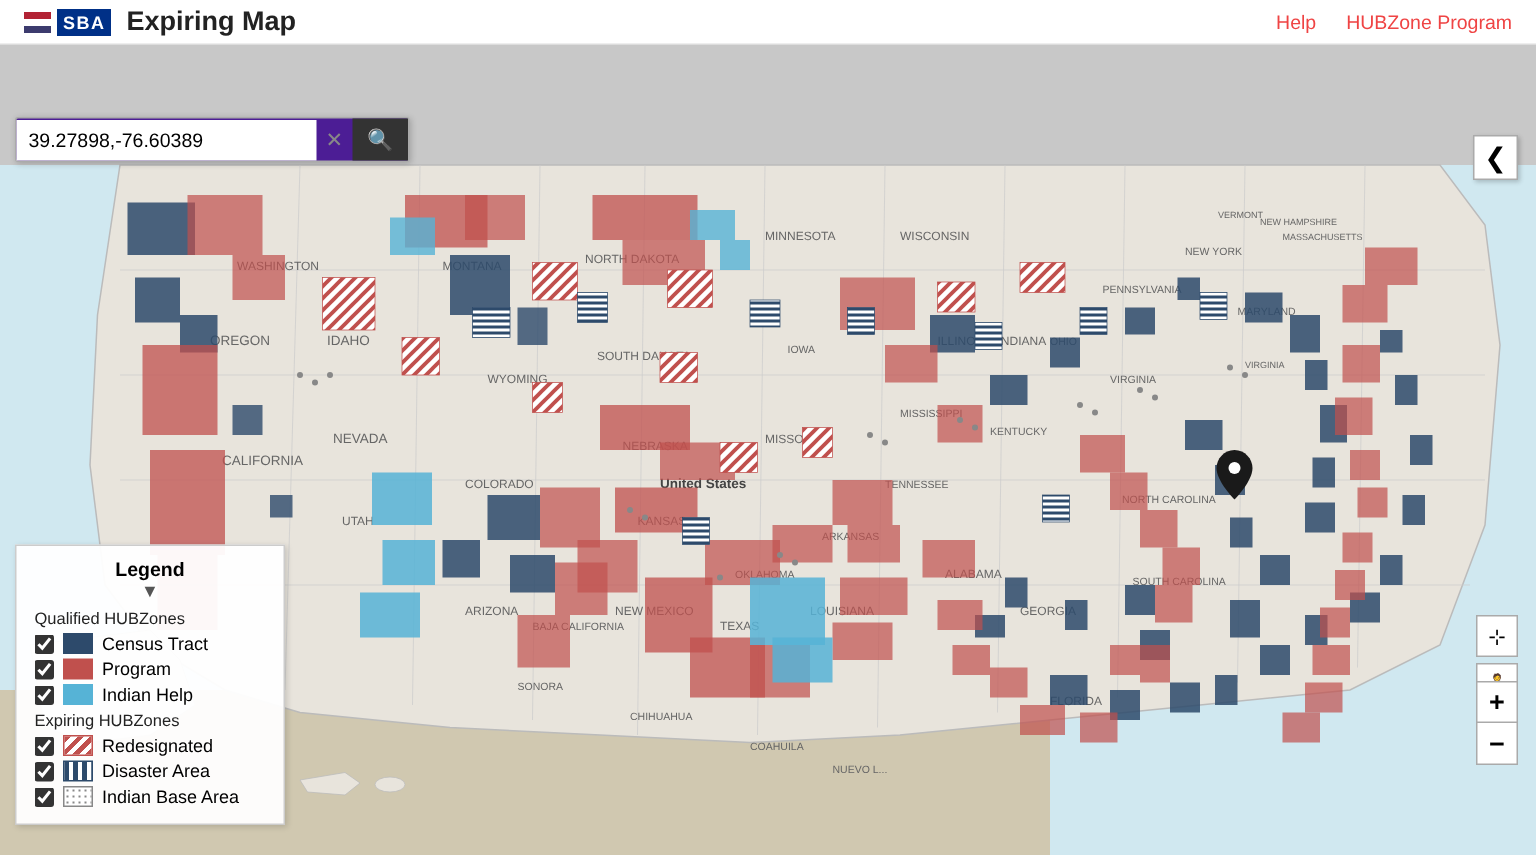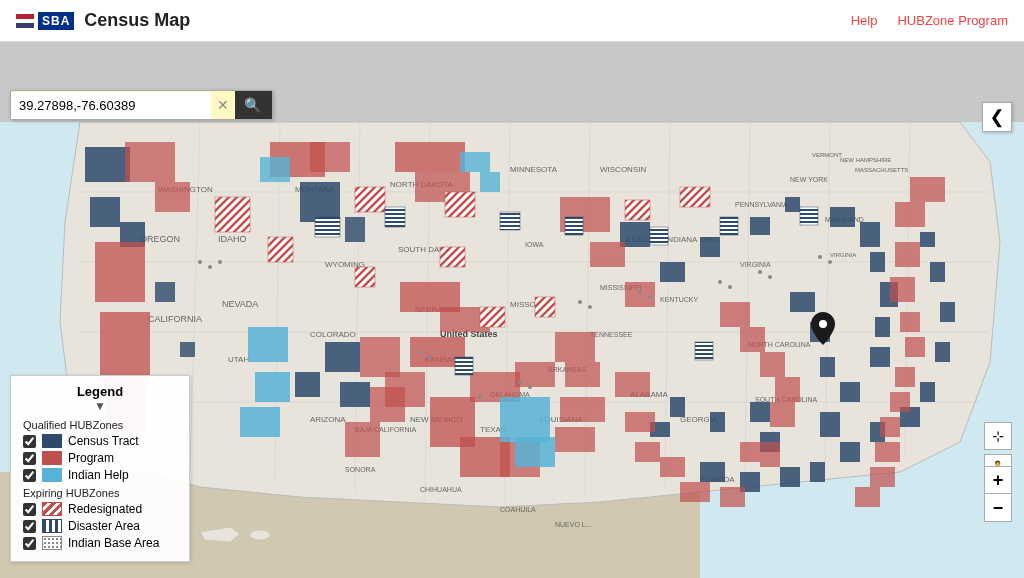--- a/index.html
+++ b/index.html
@@ -5,21 +5,21 @@
     * { box-sizing: border-box; margin: 0; padding: 0; }
     body { font-family: Arial, sans-serif; width: 1024px; height: 578px; overflow: hidden; background: #fff; }
 
     
     #header {
       display: flex;
       align-items: center;
       justify-content: space-between;
       padding: 6px 16px;
       border-bottom: 1px solid #ddd;
-      height: 42px;
+      height: 30px;
       background: #fff;
       z-index: 10;
       position: relative;
     }
     #header-left {
       display: flex;
       align-items: center;
       gap: 10px;
     }
     .sba-logo {
@@ -57,21 +57,21 @@
     }
 
     
     #search-bar {
       position: absolute;
       top: 48px;
       left: 10px;
       z-index: 20;
       display: flex;
       align-items: center;
-      background: #fef9c3;
+      background: #4c1d95;
       border: 1px solid #aaa;
       border-radius: 2px;
       box-shadow: 1px 1px 4px rgba(0,0,0,0.2);
     }
     #search-input {
       border: none;
       outline: none;
       padding: 6px 8px;
       font-size: 13px;
       width: 200px;
@@ -251,21 +251,21 @@
   </style>
 </head>
 <body>
 
 <div id="header">
   <div id="header-left">
     <div class="sba-logo">
       <span class="sba-logo-flag"></span>
       <span class="sba-logo-box">SBA</span>
     </div>
-    <span class="header-title">Census Map</span>
+    <span class="header-title">Expiring Map</span>
   </div>
   <div class="header-links">
     <a href="#">Help</a>
     <a href="#">HUBZone Program</a>
   </div>
 </div>
 
 <div id="map-container">
 
   <svg id="map-svg" viewBox="0 0 1024 540" xmlns="http://www.w3.org/2000/svg">

